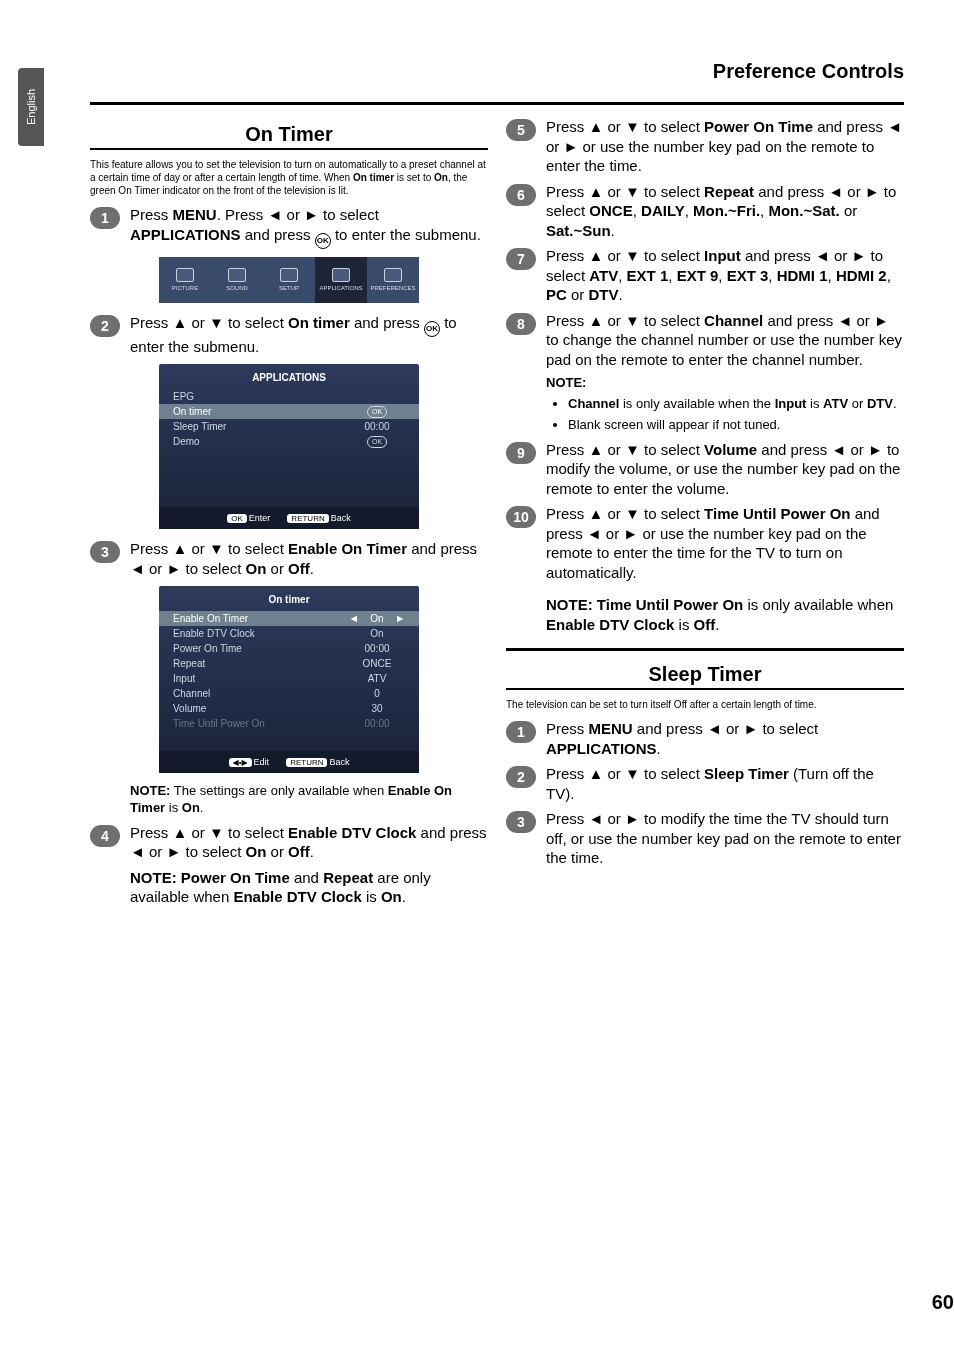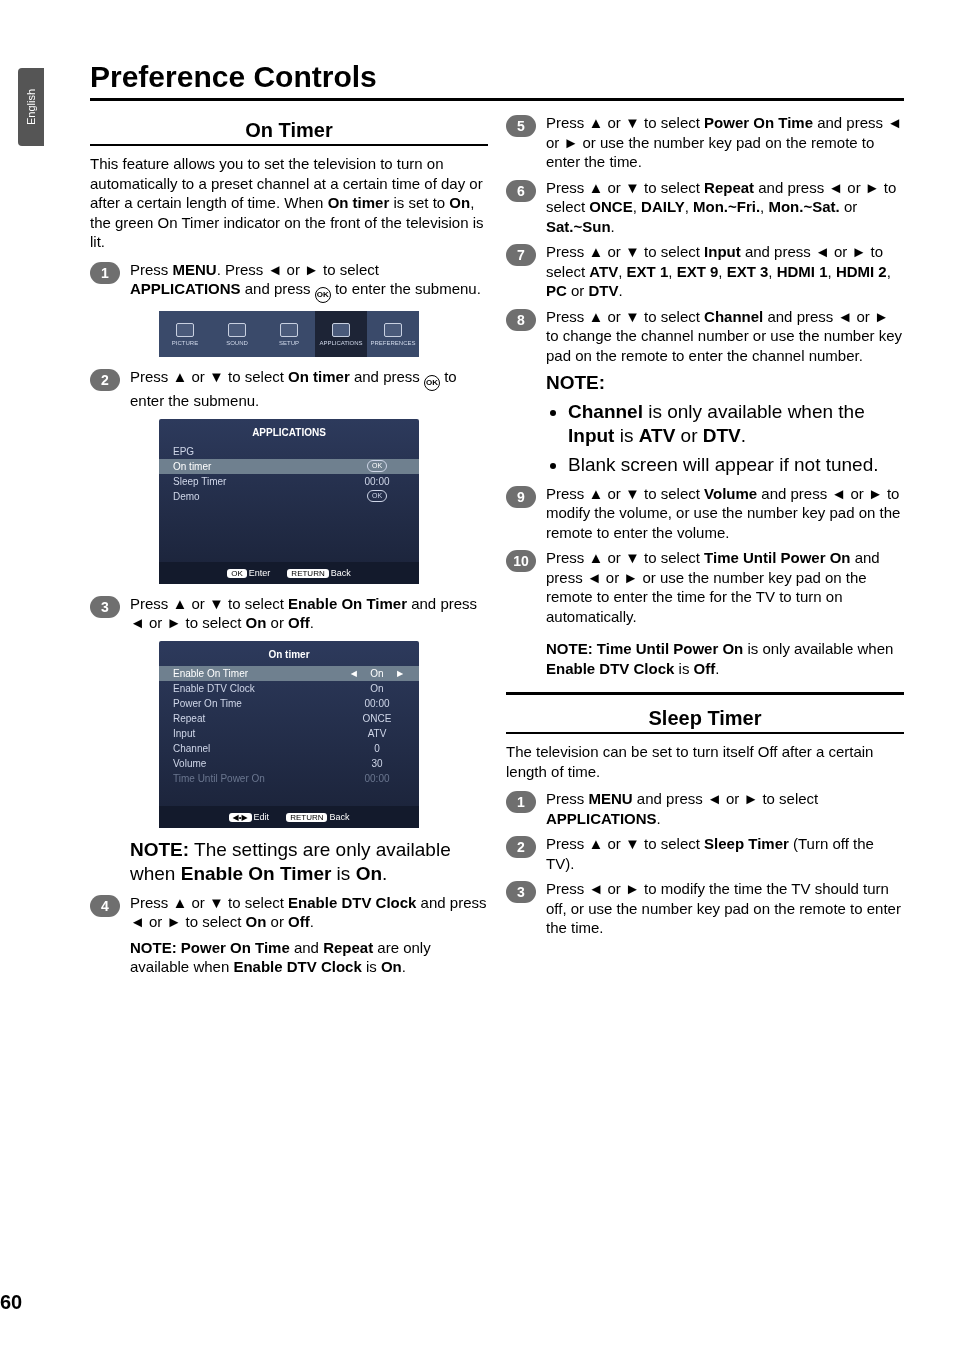--- a/index.html
+++ b/index.html
@@ -1,30 +1,30 @@
 <!DOCTYPE html>
 <html><head>
 <meta charset="utf-8">
 <style>
   * { box-sizing: border-box; margin: 0; padding: 0; }
   html, body { width: 954px; height: 1354px; background: #fff; font-family: Arial, Helvetica, sans-serif; color: #000; }
   .page { position: relative; width: 954px; height: 1354px; padding: 60px 50px 20px 90px; }
   .lang-tab { position: absolute; left: 18px; top: 68px; width: 26px; height: 78px; background: #555; color: #fff; font-size: 11px; display: flex; align-items: center; justify-content: center; writing-mode: vertical-rl; transform: rotate(180deg); border-radius: 0 4px 4px 0; }
-  h1.title { font-size: 30px; font-weight: bold; text-align: left; margin-bottom: 4px; }
+  h1.title { font-size: 20px; font-weight: bold; text-align: right; margin-bottom: 19px; }
   .title-rule { border: none; border-top: 3px solid #000; width: 100%; margin-bottom: 12px; }
   .cols { display: flex; gap: 18px; }
   .col { flex: 1 1 0; }
   h2.section { font-size: 20px; font-weight: bold; text-align: center; margin: 6px 0 2px; }
   .section-rule { border: none; border-top: 2px solid #000; margin-bottom: 8px; }
-  p.lead { font-size: 15px; line-height: 1.3; margin-bottom: 8px; }
+  p.lead { font-size: 10px; line-height: 1.3; margin-bottom: 8px; }
   .step { display: flex; gap: 10px; margin-bottom: 6px; }
   .badge { flex: 0 0 auto; width: 30px; height: 22px; border-radius: 11px; background: #6f6f6f; color: #fff; font-weight: bold; font-size: 14px; display: flex; align-items: center; justify-content: center; margin-top: 2px; }
   .step-body { flex: 1 1 auto; font-size: 15px; line-height: 1.3; }
   .step-body .note { margin-top: 4px; }
-  .note-block { margin: 6px 0 6px 40px; font-size: 19px; line-height: 1.3; }
+  .note-block { margin: 6px 0 6px 40px; font-size: 13px; line-height: 1.3; }
   .note-block ul { margin: 4px 0 4px 22px; }
   .note-block ul li { margin-bottom: 4px; }
   strong { font-weight: bold; }
   .menu-img { width: 260px; margin: 8px auto 10px; }
   .menu-strip { display: flex; background: #3a4a6a; height: 46px; }
   .menu-cell { flex: 1; display: flex; flex-direction: column; align-items: center; justify-content: center; color: #d0d8ea; font-size: 6px; gap: 3px; }
   .menu-cell .ic { width: 18px; height: 14px; border: 1px solid #c8d0e0; border-radius: 2px; background: #4a5a7a; position: relative; }
   .menu-cell.sel { background: #1d2436; }
   .panel { width: 260px; margin: 8px auto 10px; background: linear-gradient(#2d3a5c,#1a2238); color: #cfd6e8; font-size: 10px; padding: 6px 0 0; border-radius: 2px; }
   .panel .ph { text-align: center; color: #fff; font-size: 10px; padding: 2px 0 6px; font-weight: bold; }
@@ -33,21 +33,21 @@
   .panel .row.sel { background: #6f808f; color: #fff; }
   .panel .row .val { display: flex; align-items: center; gap: 3px; min-width: 56px; justify-content: center; }
   .panel .row .val .tri { font-size: 8px; }
   .panel .row.dis { color: #6a768f; }
   .panel .okpill { display:inline-block; padding:0 4px; border:1px solid #cfd6e8; border-radius:6px; font-size:7px; line-height:10px; }
   .panel .spacer { height: 58px; }
   .panel .spacer2 { height: 20px; }
   .panel .foot { display: flex; justify-content: center; gap: 17px; padding: 6px 0; font-size: 9px; color: #fff; background: #131a2c; }
   .panel .foot .pill { display: inline-block; background: #fff; color: #000; padding: 0 4px; border-radius: 3px; font-size: 8px; margin-right: 2px; }
   .okcirc { display: inline-block; width: 16px; height: 16px; border: 1.2px solid #000; border-radius: 50%; font-size: 8px; line-height: 14px; text-align: center; vertical-align: -3px; font-weight: bold; }
-  .pagenum { position: absolute; bottom: 40px; left: 0; right: 0; text-align: left; font-size: 20px; font-weight: bold; }
+  .pagenum { position: absolute; bottom: 40px; left: 0; right: 0; text-align: right; font-size: 20px; font-weight: bold; }
 </style>
 </head>
 <body>
 
 <div class="page">
   <div class="lang-tab">English</div>
   <h1 class="title">Preference Controls</h1>
   <hr class="title-rule">
 
   <div class="cols">

